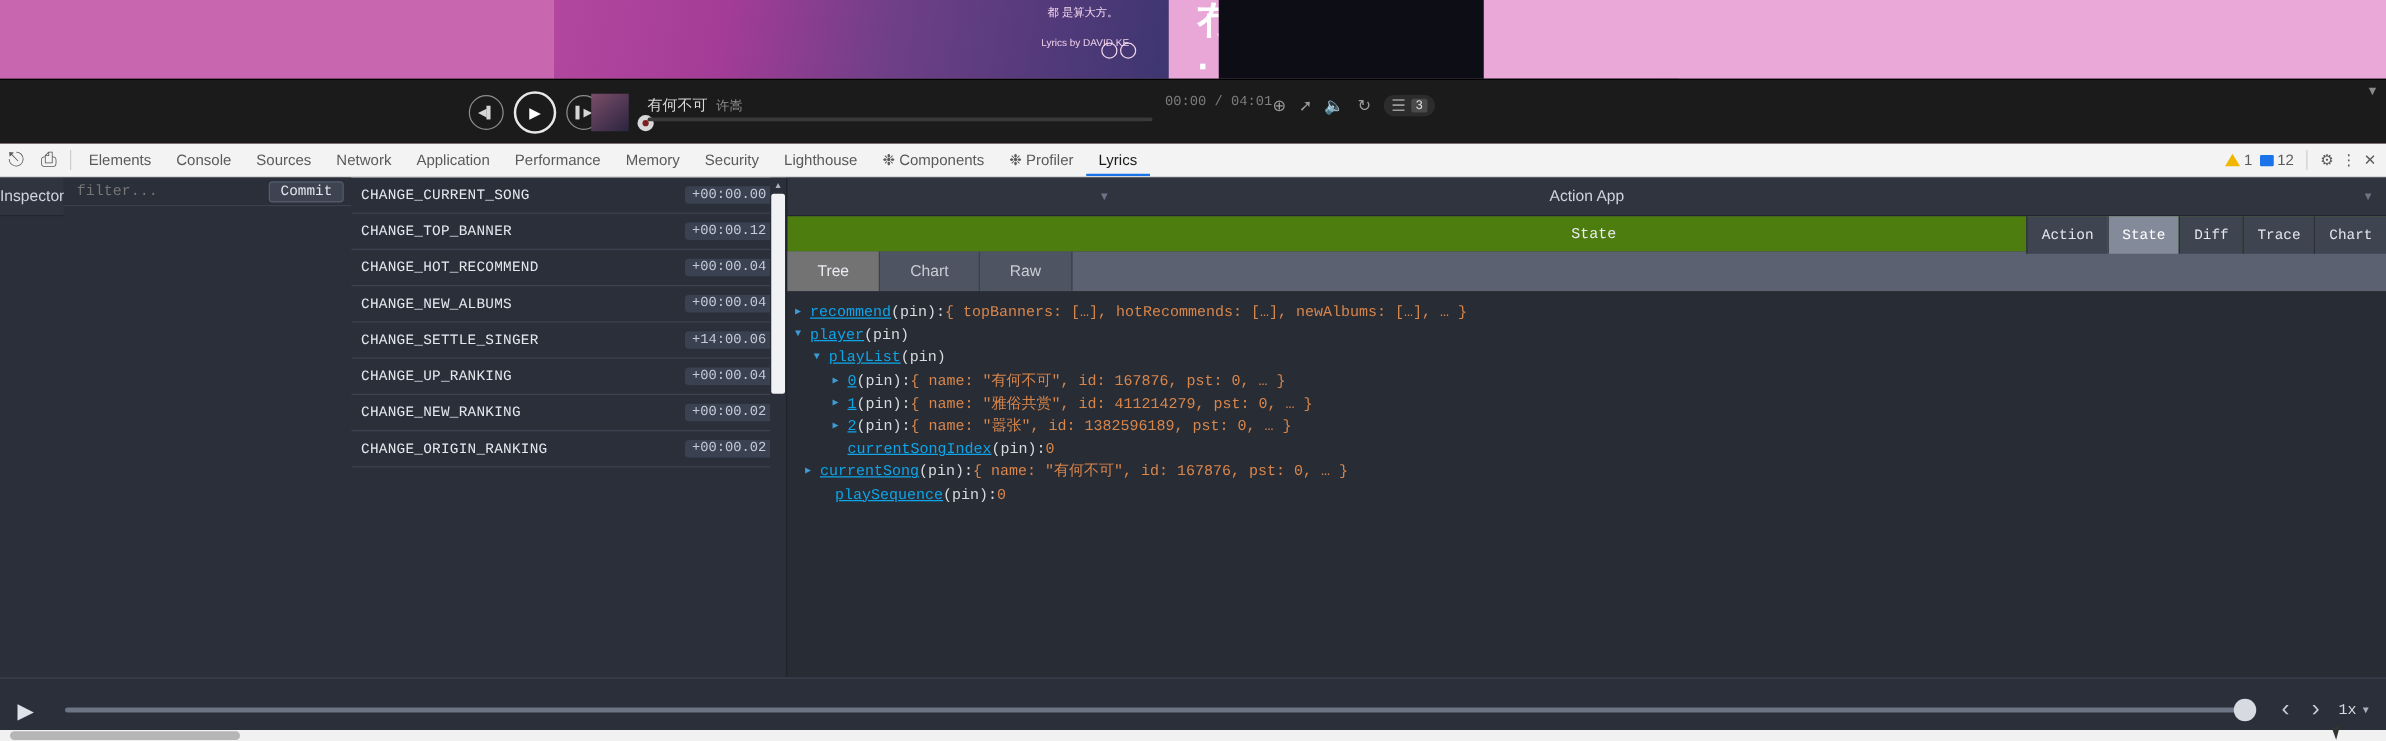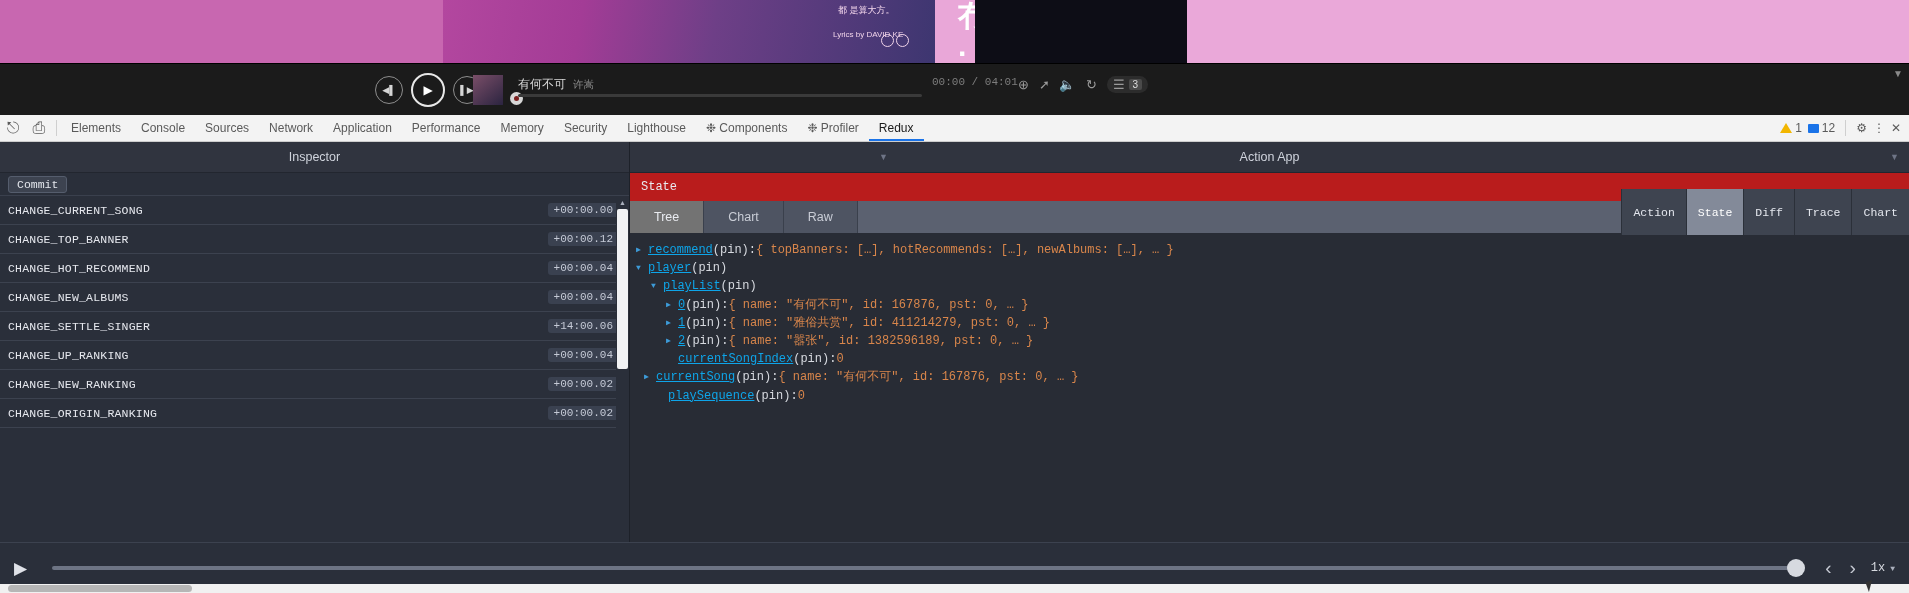--- a/index.html
+++ b/index.html
@@ -54,21 +54,21 @@
   .dt-tab{padding:0 10px;height:26px;line-height:26px;font-size:12px;color:#5a5a5a;white-space:nowrap;}
   .dt-tab.active{color:#1a1a1a;box-shadow:inset 0 -2px 0 #1a73e8;}
   .dt-right{margin-left:auto;display:flex;align-items:center;gap:6px;padding-right:8px;font-size:12px;color:#5a5a5a;}
   .badge-warn{display:flex;align-items:center;gap:3px;color:#5a5a5a;}
   .tri{width:0;height:0;border-left:6px solid transparent;border-right:6px solid transparent;
      border-bottom:10px solid #f2b600;position:relative;}
   .msgico{width:11px;height:9px;background:#1a73e8;border-radius:1px;}
 
   
   .redux{position:relative;height:437px;background:#2a2f3a;display:flex;}
-  .col-left{width:629px;display:flex;flex-direction:column;border-right:1px solid #1d2129;}
+  .col-left{width:629px;display:flex;flex-direction:row;border-right:1px solid #1d2129;}
   .col-right{flex:1;display:flex;flex-direction:column;}
 
   .panel-head{height:30px;background:#30343f;display:flex;align-items:center;justify-content:center;
      position:relative;color:#cfd3dc;font-size:12.5px;border-bottom:1px solid #22262f;}
   .panel-head .caret{position:absolute;font-size:9px;color:#6e7486;}
 
   .filterrow{height:22px;background:#2a2f3a;display:flex;align-items:center;
      border-bottom:1px solid #3a404d;padding-left:8px;position:relative;}
   .filterinput{background:transparent;border:none;outline:none;color:#9aa0ae;font-size:12px;
      font-family:"Liberation Mono",monospace;flex:1;}
@@ -79,23 +79,23 @@
   .act-row{height:28px;display:flex;align-items:center;justify-content:space-between;
      border-bottom:1px solid #3c424f;padding:0 10px 0 8px;}
   .act-name{color:#e6e8ee;font-size:11.5px;font-family:"Liberation Mono",monospace;letter-spacing:.2px;}
   .act-time{background:#3a4150;color:#c5cad6;font-size:11px;border-radius:3px;padding:1px 6px;
      font-family:"Liberation Mono",monospace;}
   .scrollcol{position:absolute;right:0;top:0;width:13px;height:100%;background:#2a2f3a;}
   .scroll-up,.scroll-dn{width:13px;height:13px;display:flex;align-items:center;justify-content:center;color:#aab0bd;font-size:7px;}
   .scroll-thumb{position:absolute;top:13px;left:1px;width:11px;height:160px;background:#f1f2f4;border-radius:2px;}
 
   
-  .state-bar{height:28px;background:#b91c1c;display:flex;align-items:center;padding-left:11px;position:relative;}
+  .state-bar{height:28px;background:#4d7c0f;display:flex;align-items:center;padding-left:11px;position:relative;justify-content:center;}
   .state-bar .lbl{color:#e9ebf0;font-size:12px;font-family:"Liberation Mono",monospace;}
-  .seg{position:absolute;right:0;top:16px;display:flex;height:46px;}
+  .seg{position:absolute;right:0;top:0;display:flex;height:30px;}
   .seg div{padding:0 11px;display:flex;align-items:center;font-size:11.5px;color:#e4e7ee;
      background:#3e4450;border-left:1px solid #2b3039;font-family:"Liberation Mono",monospace;}
   .seg div.active{background:#838a99;color:#fff;}
 
   .subtabs{height:32px;background:#5b6170;display:flex;align-items:flex-end;}
   .subtab{padding:0 24px;height:32px;line-height:32px;font-size:12.5px;color:#c9cdd6;
      background:#4e5462;border-right:1px solid #3a404c;}
   .subtab.active{background:#737373;color:#e9ebf0;}
 
   .tree{flex:1;background:#282c35;padding:8px 0 0 6px;overflow:hidden;
@@ -203,21 +203,21 @@
     <div class="dt-tab">Security</div>
     <div class="dt-tab">Lighthouse</div>
     <div class="dt-tab">
       <span>❉</span>
       <span>Components</span>
     </div>
     <div class="dt-tab">
       <span>❉</span>
       <span>Profiler</span>
     </div>
-    <div class="dt-tab active">Redux</div>
+    <div class="dt-tab active">Lyrics</div>
     <div class="dt-right">
       <span class="badge-warn">
         <span class="tri"></span>
         <span>1</span>
       </span>
       <span class="badge-warn">
         <span class="msgico"></span>
         <span>12</span>
       </span>
       <span class="dt-sep"></span>
@@ -227,20 +227,21 @@
     </div>
   </div>
 
   <div class="redux">
 
     <div class="col-left">
       <div class="panel-head">
         <span>Inspector</span>
       </div>
       <div class="filterrow">
+        <input class="filterinput" value="" placeholder="filter..." style="">
         <button class="commitbtn">Commit</button>
       </div>
       <div class="actions">
         <div class="act-row">
           <span class="act-name">CHANGE_CURRENT_SONG</span>
           <span class="act-time">+00:00.00</span>
         </div>
         <div class="act-row">
           <span class="act-name">CHANGE_TOP_BANNER</span>
           <span class="act-time">+00:00.12</span>

